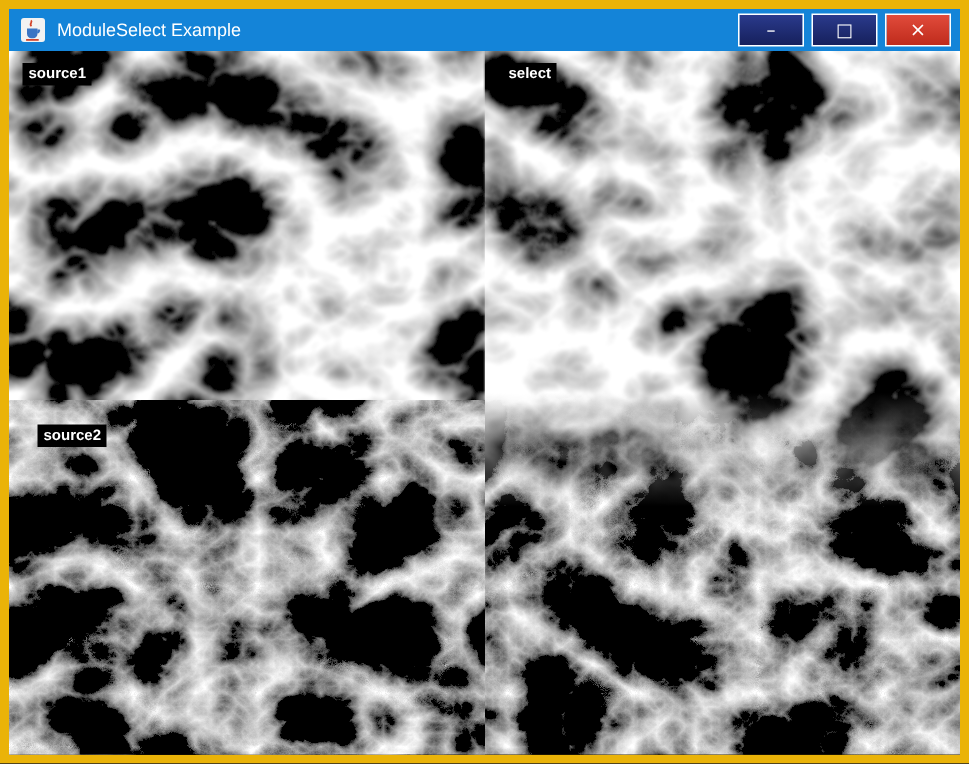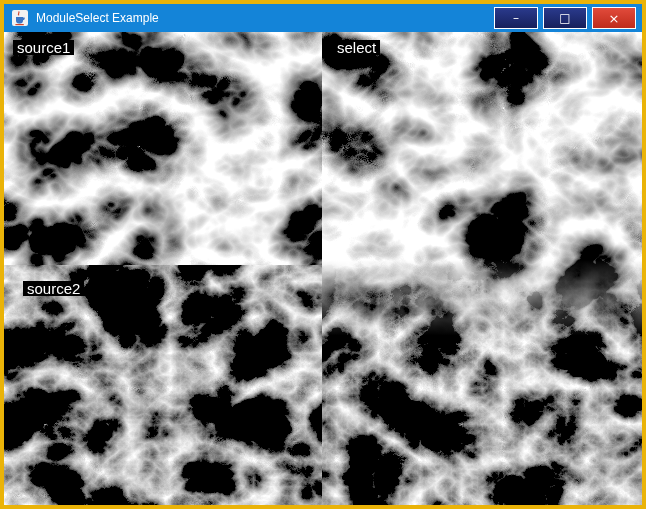--- a/index.html
+++ b/index.html
@@ -1,18 +1,18 @@
 <!DOCTYPE html>
 <html><head>
 <meta charset="utf-8">
 <style>
   html,body{margin:0;padding:0;background:#3a3a3a;}
   .window{
     position:relative;width:646px;height:509px;box-sizing:border-box;
-    border:4px solid #eab308;background:#000;overflow:hidden;
+    border:6px solid #eab308;background:#000;overflow:hidden;
     font-family:"Liberation Sans",sans-serif;
   }
   .titlebar{
     height:28px;background:#1484d8;display:flex;align-items:center;
     padding:0 4px 0 8px;user-select:none;
   }
   .appicon{width:16px;height:16px;flex:0 0 16px;display:block;}
   .title{color:#ffffff;font-size:12px;margin-left:8px;flex:1;white-space:nowrap;}
   .winbtns{display:flex;align-items:center;gap:5px;margin-right:2px;}
   .winbtn{
@@ -20,21 +20,21 @@
     display:flex;align-items:center;justify-content:center;
     color:#ffffff;font-size:12px;line-height:1;padding:0;cursor:pointer;
     background:linear-gradient(#2a3a8c,#16205c);
     font-family:"DejaVu Sans",sans-serif;
   }
   .winbtn.close{background:linear-gradient(#e14b3b,#bf2b1c);font-size:13px;}
   .client{position:absolute;left:0;top:28px;width:644px;height:479px;background:#000;}
   .client svg{position:absolute;left:0;top:0;display:block;}
   .chip{
     position:absolute;background:#000000;color:#ffffff;
-    font-size:15px;line-height:13px;padding:1px 4px;white-space:nowrap;
+    font-size:10px;line-height:13px;padding:1px 4px;white-space:nowrap;font-weight:bold;
   }
   #chip-source1{left:9px;top:8px;}
   #chip-select{left:329px;top:8px;}
   #chip-source2{left:19px;top:249px;}
 </style>
 </head>
 <body>
 
 <div class="window">
 

